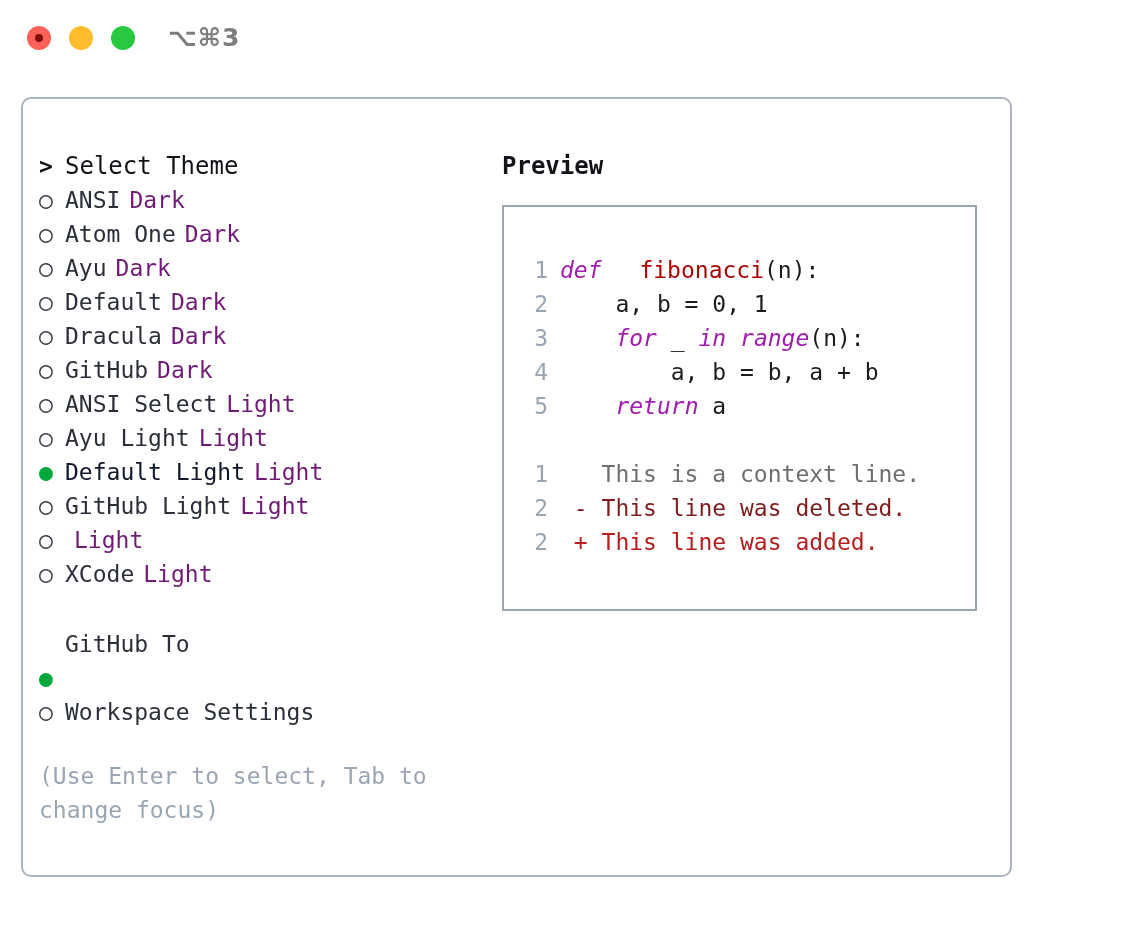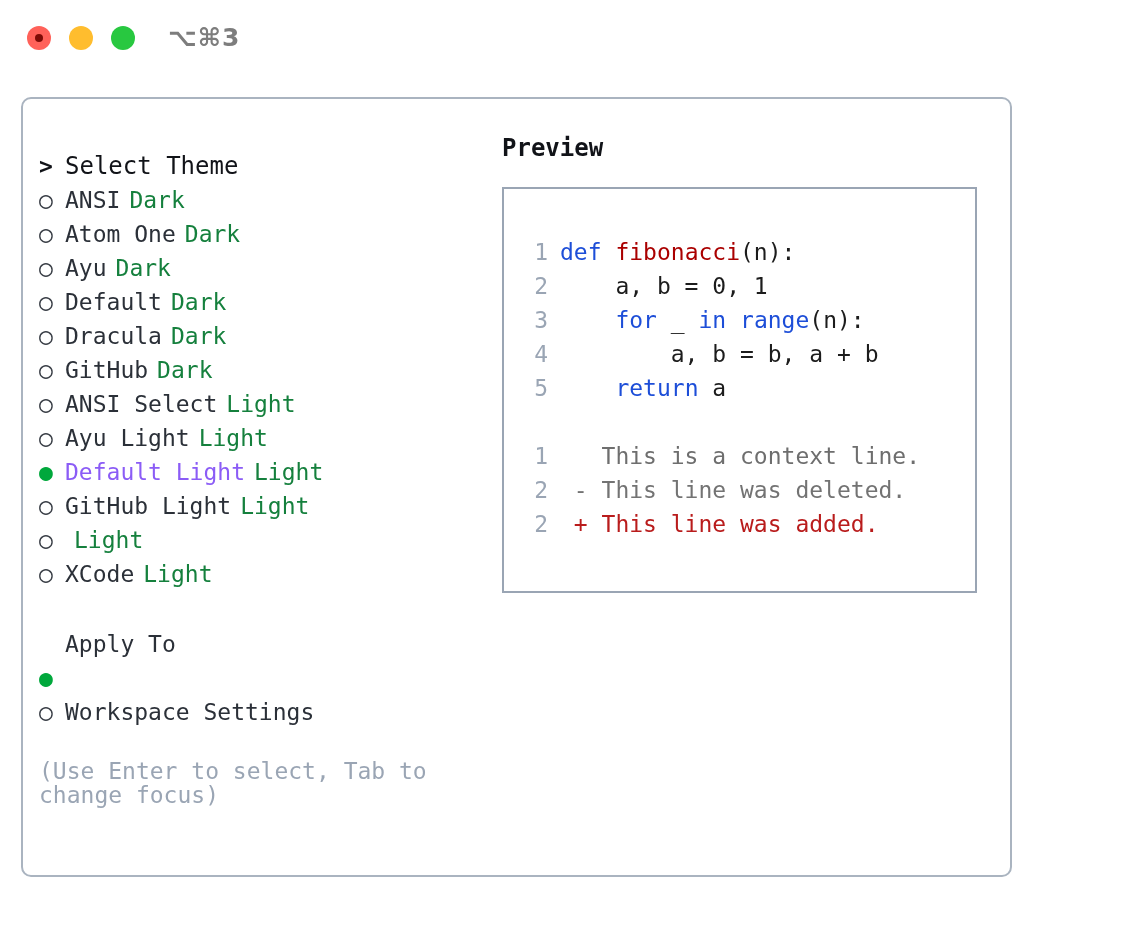--- a/index.html
+++ b/index.html
@@ -108,49 +108,49 @@
   .marker.arrow { color: #111318; font-weight: bold; }
   .marker.blank { color: transparent; }
 
   .header-row .label {
     font-weight: normal;
     color: #111318;
     font-size: 24px;
   }
 
   .label     { color: #2b3038; }
-  .label.sel { color: #8b5cf6; }
+  .label.sel { color: #0f172a; }
 
   .tag {
-    color: #15803d;
+    color: #701a75;
     margin-left: 9px;
     text-align: center;
   }
 
   .group-title {
     color: #2b3038;
     font-size: 23px;
   }
 
   .spacer-lg { height: 36px; }
   .spacer-md { height: 30px; }
 
   .hint {
     color: #9aa5b4;
     font-size: 23px;
-    line-height: 24px;
+    line-height: 34px;
     width: 405px;
     white-space: normal;
   }
 
   
   .right-col {
     position: absolute;
     left: 479px;
-    top: 32px;
+    top: 50px;
     width: 490px;
   }
   .preview-title {
     font-size: 24px;
     font-weight: bold;
     color: #111318;
     line-height: 34px;
     margin-bottom: 22px;
   }
   .code-box {
@@ -171,25 +171,25 @@
   .ln {
     display: inline-block;
     width: 30px;
     flex: 0 0 30px;
     text-align: right;
     color: #9aa5b4;
     margin-right: 12px;
   }
   .gap { height: 34px; }
 
-  .kw   { color: #1d4ed8; }
-  .fn   { color: #aa0000; }
+  .kw   { color: #a21caf; font-style: italic; }
+  .fn   { color: #aa0000; margin-left: 24px; }
   .pl   { color: #1c1c1c; }
   .ctx  { color: #6e6e6e; }
-  .del  { color: #737373; }
+  .del  { color: #7f1d1d; }
   .add  { color: #b91c1c; }
 </style>
 </head>
 <body>
 
 <div class="window">
 
   <div class="titlebar">
     <div class="lights">
       <span class="light light-red"></span>
@@ -220,21 +220,21 @@
           <div class="row"><span class="marker dot">●</span><span class="label sel">Default Light</span><span class="tag">Light</span></div>
           <div class="row"><span class="marker">○</span><span class="label">GitHub Light</span><span class="tag">Light</span></div>
           <div class="row"><span class="marker">○</span><span class="tag">Light</span></div>
           <div class="row"><span class="marker">○</span><span class="label">XCode</span><span class="tag">Light</span></div>
         </div>
 
       <div class="spacer-lg"></div>
 
       <div class="row">
         <span class="marker blank">○</span>
-        <span class="group-title">Apply To</span>
+        <span class="group-title">GitHub To</span>
       </div>
 
       <div id="apply-items">
           <div class="row"><span class="marker dot">●</span></div>
           <div class="row"><span class="marker">○</span><span class="label">Workspace Settings</span></div>
         </div>
 
       <div class="spacer-md"></div>
 
       <div class="hint">(Use Enter to select, Tab to change focus)</div>

